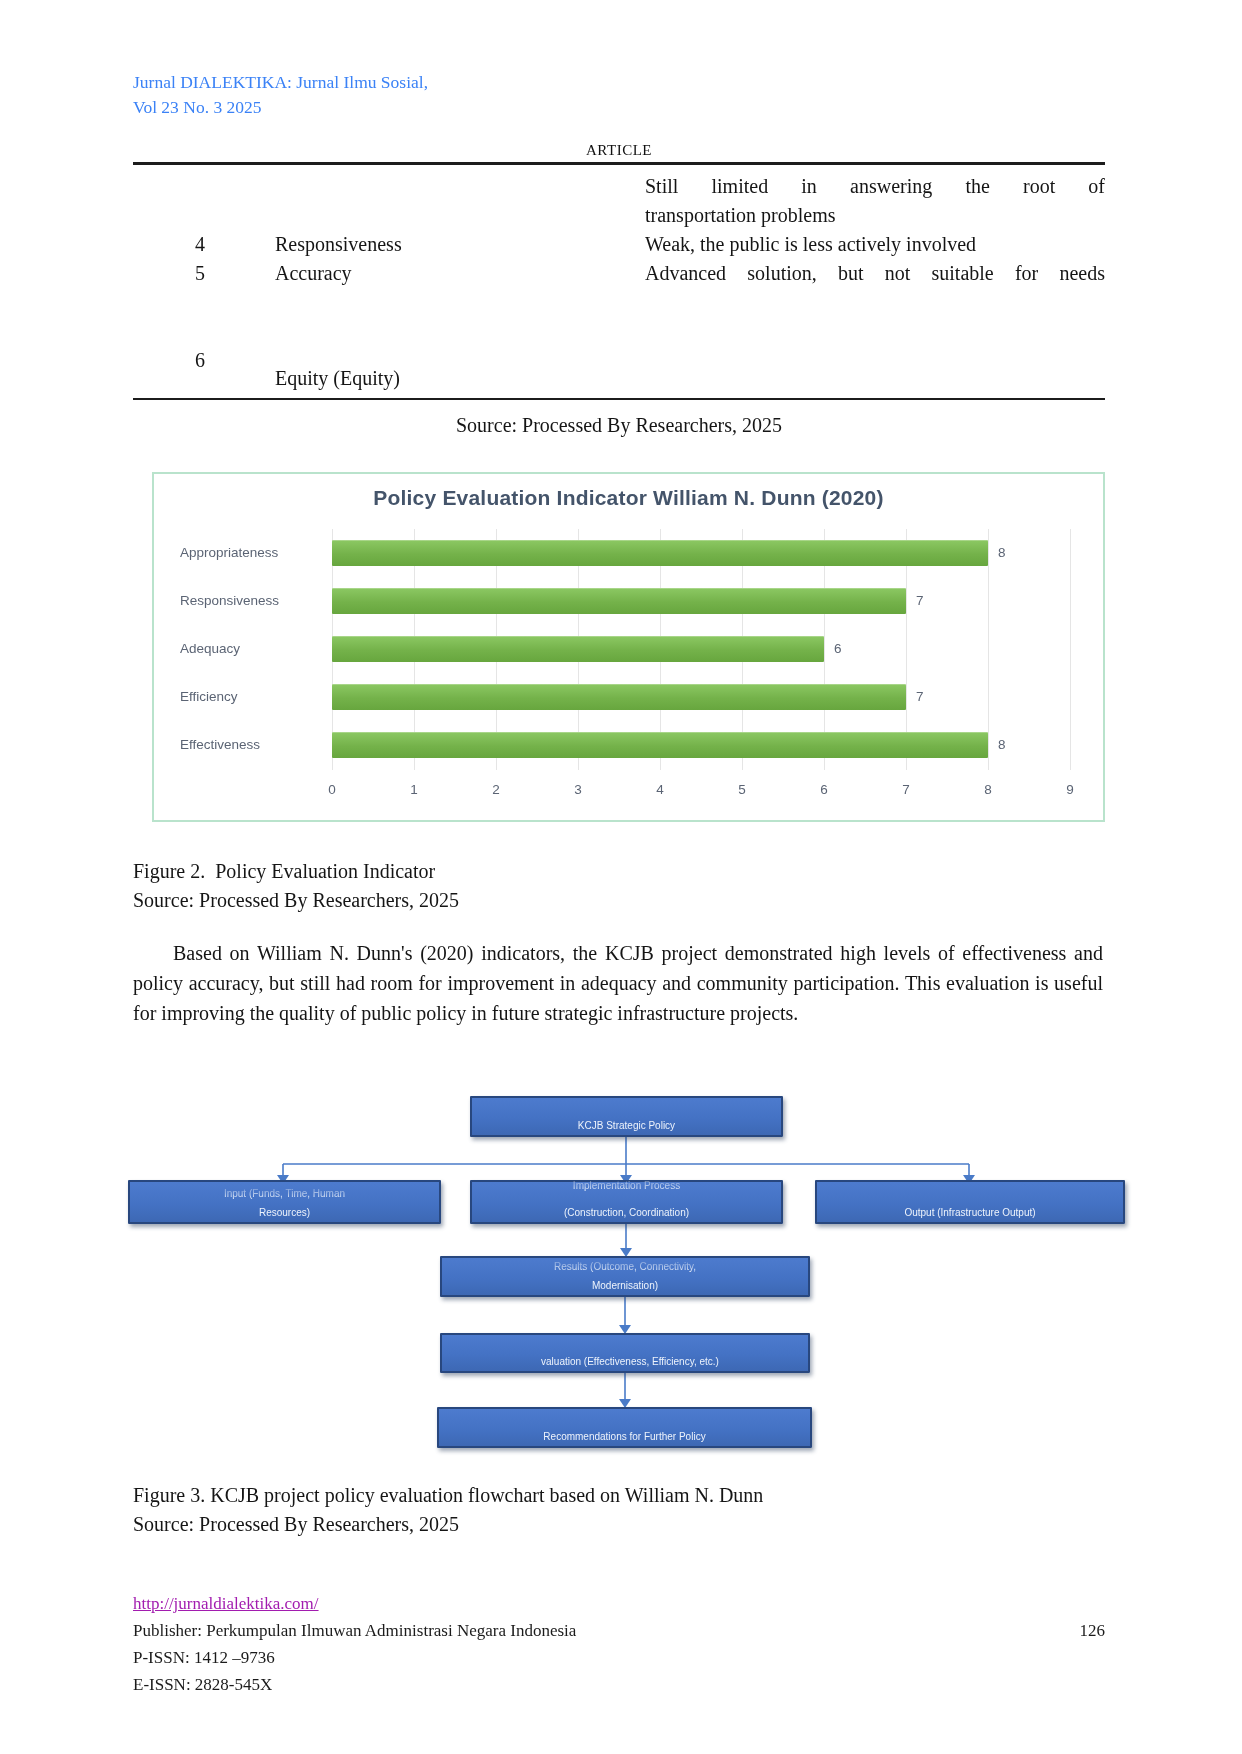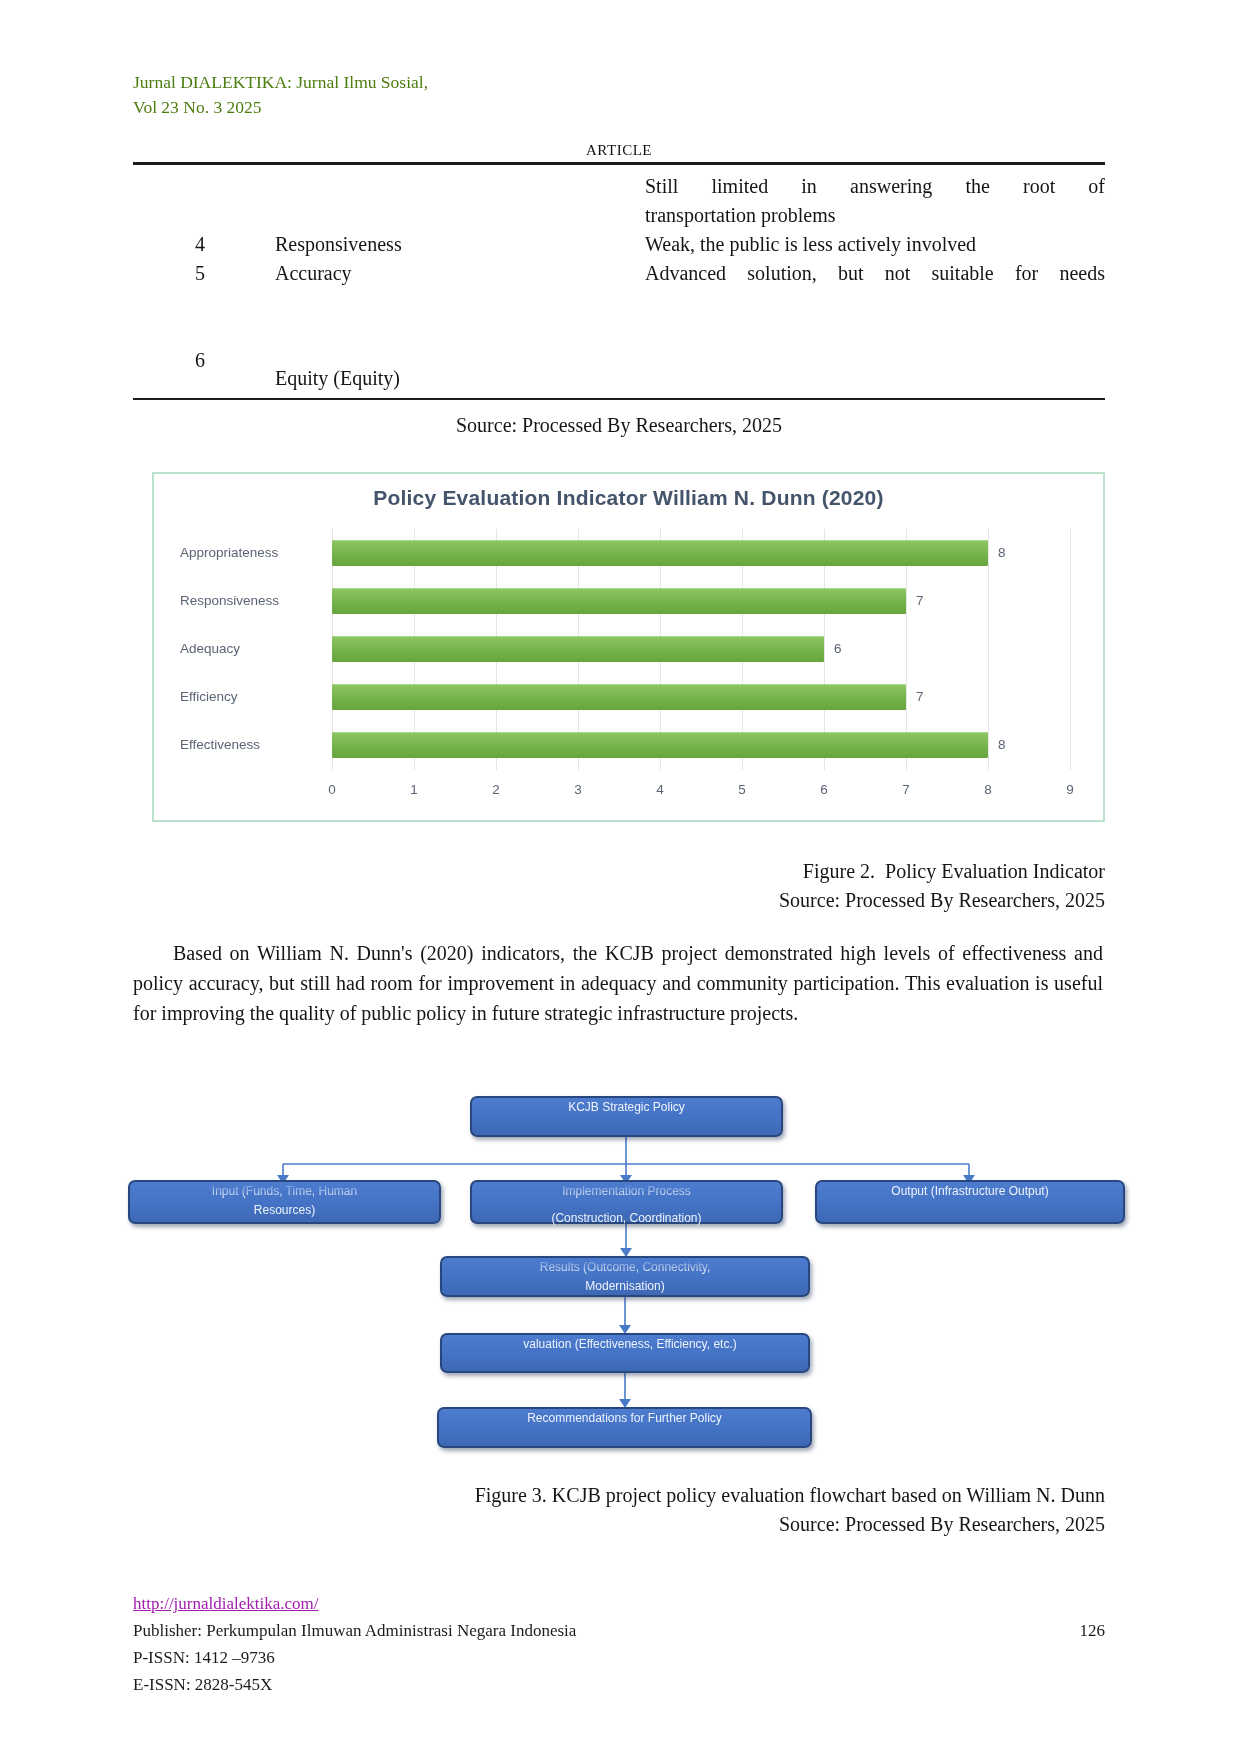--- a/index.html
+++ b/index.html
@@ -1,20 +1,20 @@
 <!DOCTYPE html>
 <html><head>
 <meta charset="utf-8">
 <style>
   html,body{margin:0;padding:0;background:#ffffff;}
   .page{position:relative;width:1242px;height:1754px;background:#ffffff;overflow:hidden;
         font-family:"Liberation Serif",serif;color:#151515;}
 
   
-  .journal-head{position:absolute;left:133px;top:70px;font-size:17.5px;line-height:25px;color:#4d7c0f;}
+  .journal-head{position:absolute;left:133px;top:70px;font-size:17.5px;line-height:25px;color:#3b82f6;}
 
   
   .table-block{position:absolute;left:133px;top:142px;width:972px;}
   .article-label{text-align:center;font-size:15px;letter-spacing:.5px;margin-bottom:3px;color:#111;}
   .t-box{border-top:3px solid #1c1c1c;border-bottom:2px solid #1c1c1c;padding:7px 0 5px 62px;}
   .t-row{display:grid;grid-template-columns:80px 370px 460px;font-size:20px;line-height:29px;}
   .t-num,.t-crit,.t-desc{white-space:normal;}
   .t-line.fill{text-align:justify;text-align-last:justify;}
   .t-row-3 .t-num{padding-top:58px;}
   .t-row-3 .t-crit{padding-top:76px;}
@@ -28,30 +28,30 @@
   .chart-cats div{height:48px;line-height:48px;}
   .chart-plot{position:absolute;left:178px;top:55px;width:739px;height:241px;
               background-image:repeating-linear-gradient(to right,#e5e5e5 0,#e5e5e5 1px,transparent 1px,transparent 82px);}
   .bar{position:absolute;height:26px;border-radius:1px;
        background:linear-gradient(180deg,#8cc863 0%,#74b24a 55%,#67a63e 100%);box-shadow:inset 0 1px 0 rgba(255,255,255,.25);}
   .bar-value{position:absolute;height:26px;line-height:26px;color:#5b6474;font-size:13.5px;}
   .chart-ticks{position:absolute;left:178px;top:308px;width:739px;height:18px;color:#5b6474;font-size:13.5px;}
   .chart-ticks span{position:absolute;transform:translateX(-50%);}
 
   
-  .cap{position:absolute;left:133px;width:972px;text-align:right;font-size:20px;white-space:pre-wrap;}
+  .cap{position:absolute;left:133px;width:972px;text-align:left;font-size:20px;white-space:pre-wrap;}
   .fig2-cap{top:860px;}  .fig2-src{top:889px;}
   .body-par{position:absolute;left:133px;top:938px;width:970px;font-size:20px;line-height:30px;
             text-align:justify;text-indent:40px;}
 
   
   .flow{position:absolute;left:0;top:1080px;width:1242px;height:380px;font-family:"Liberation Sans",sans-serif;}
   .fbox{position:absolute;box-sizing:border-box;background:linear-gradient(180deg,#4d7bce 0%,#4472c4 55%,#3d68b4 100%);
-        border:2px solid #28477e;border-radius:7px;color:#edf3fc;font-size:12px;line-height:19px;
-        display:flex;flex-direction:column;align-items:center;justify-content:flex-start;text-align:center;
+        border:2px solid #28477e;border-radius:1px;color:#edf3fc;font-size:10px;line-height:19px;
+        display:flex;flex-direction:column;align-items:center;justify-content:flex-end;text-align:center;
         box-shadow:2px 3px 4px rgba(40,60,90,.45);}
   .fb-top{left:470px;top:16px;width:313px;height:41px;}
   .fb-input{left:128px;top:100px;width:313px;height:44px;}
   .fb-impl{left:470px;top:100px;width:313px;height:44px;gap:8px;}
   .fb-output{left:815px;top:100px;width:310px;height:44px;}
   .fb-results{left:440px;top:176px;width:370px;height:41px;}
   .fb-eval{left:440px;top:253px;width:370px;height:40px;padding-left:10px;}
   .fb-rec{left:437px;top:327px;width:375px;height:41px;}
   .cut{-webkit-mask-image:linear-gradient(to bottom,rgba(0,0,0,.18) 0%,rgba(0,0,0,.55) 45%,#000 80%);
        mask-image:linear-gradient(to bottom,rgba(0,0,0,.18) 0%,rgba(0,0,0,.55) 45%,#000 80%);}

